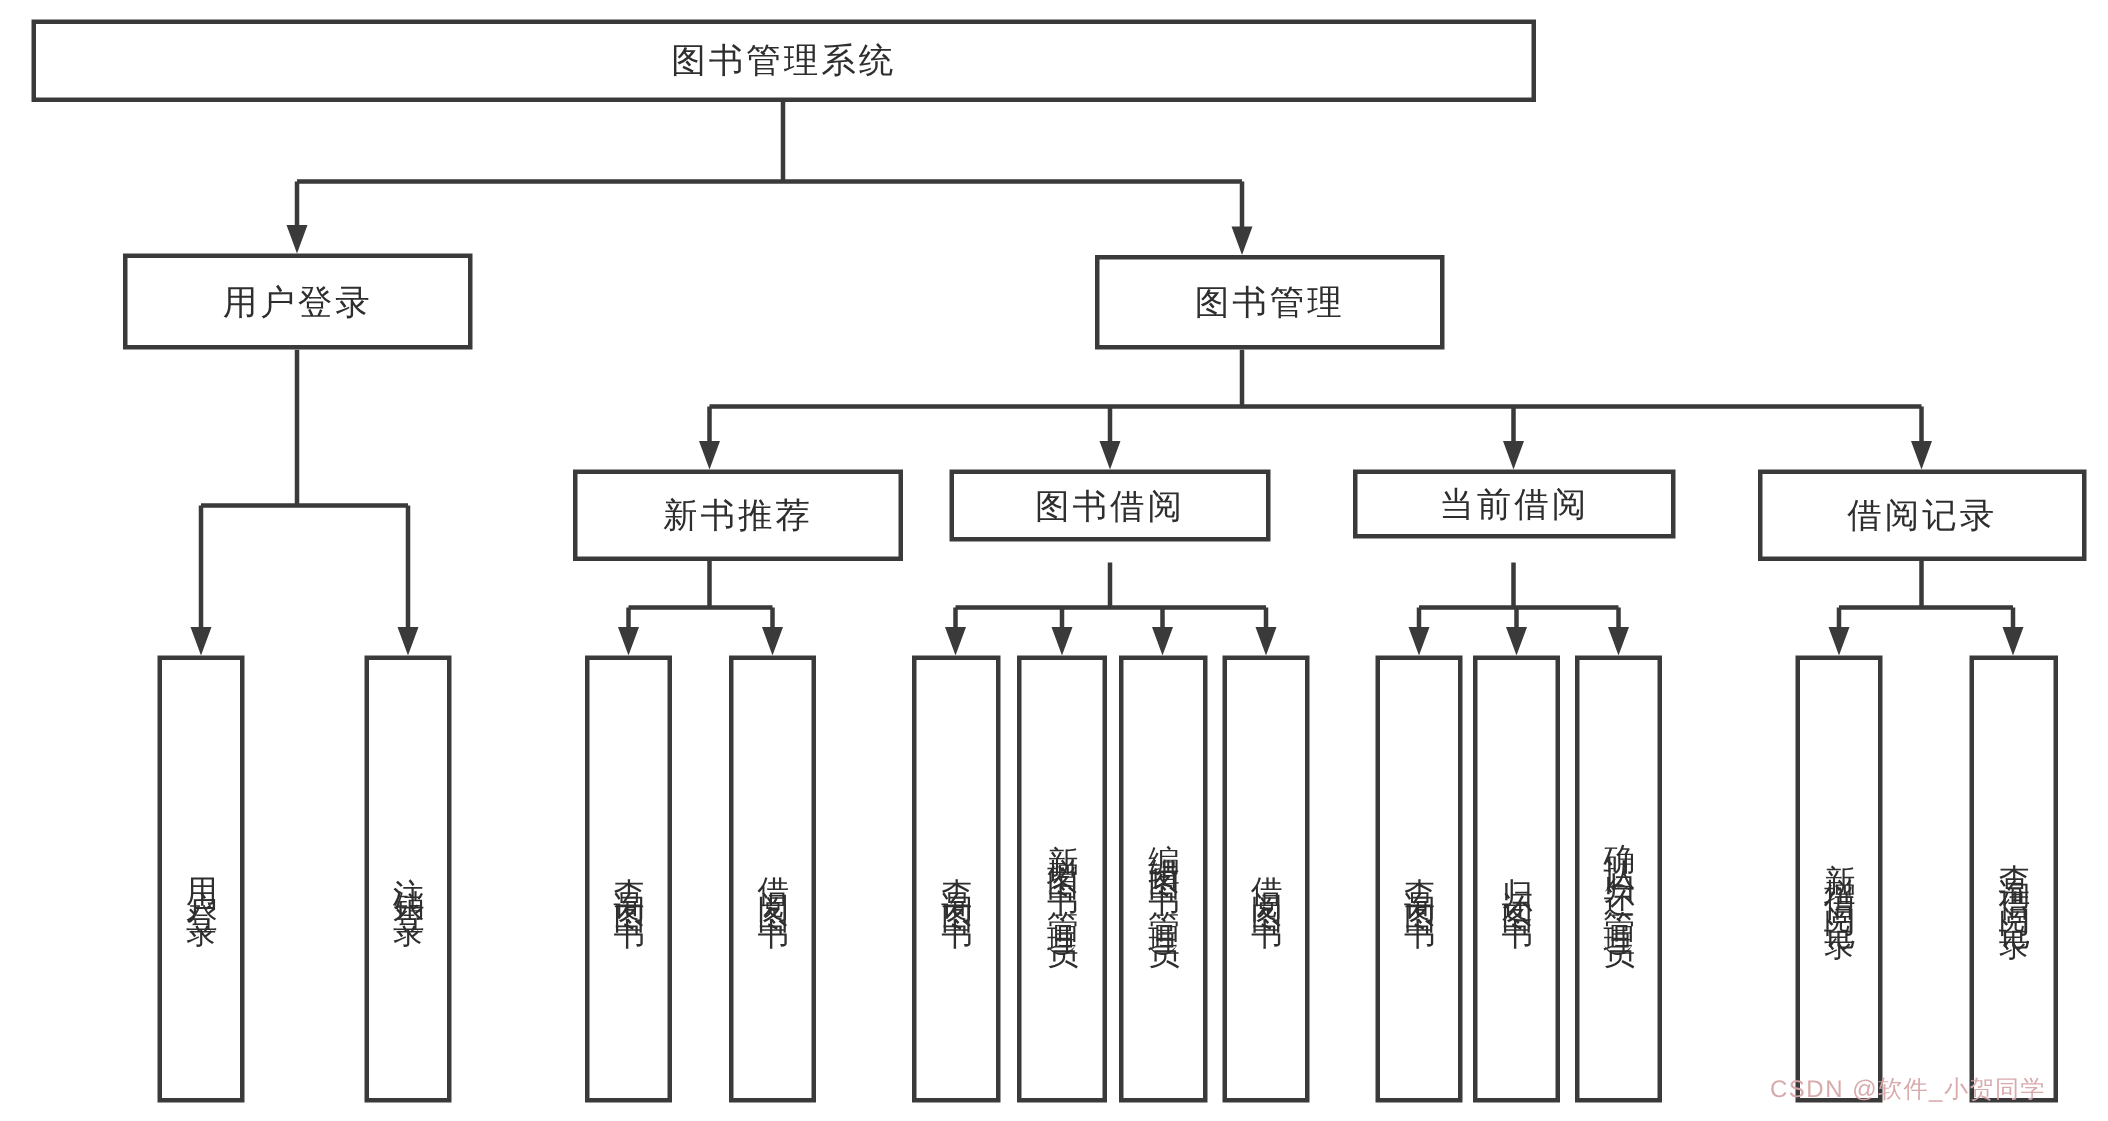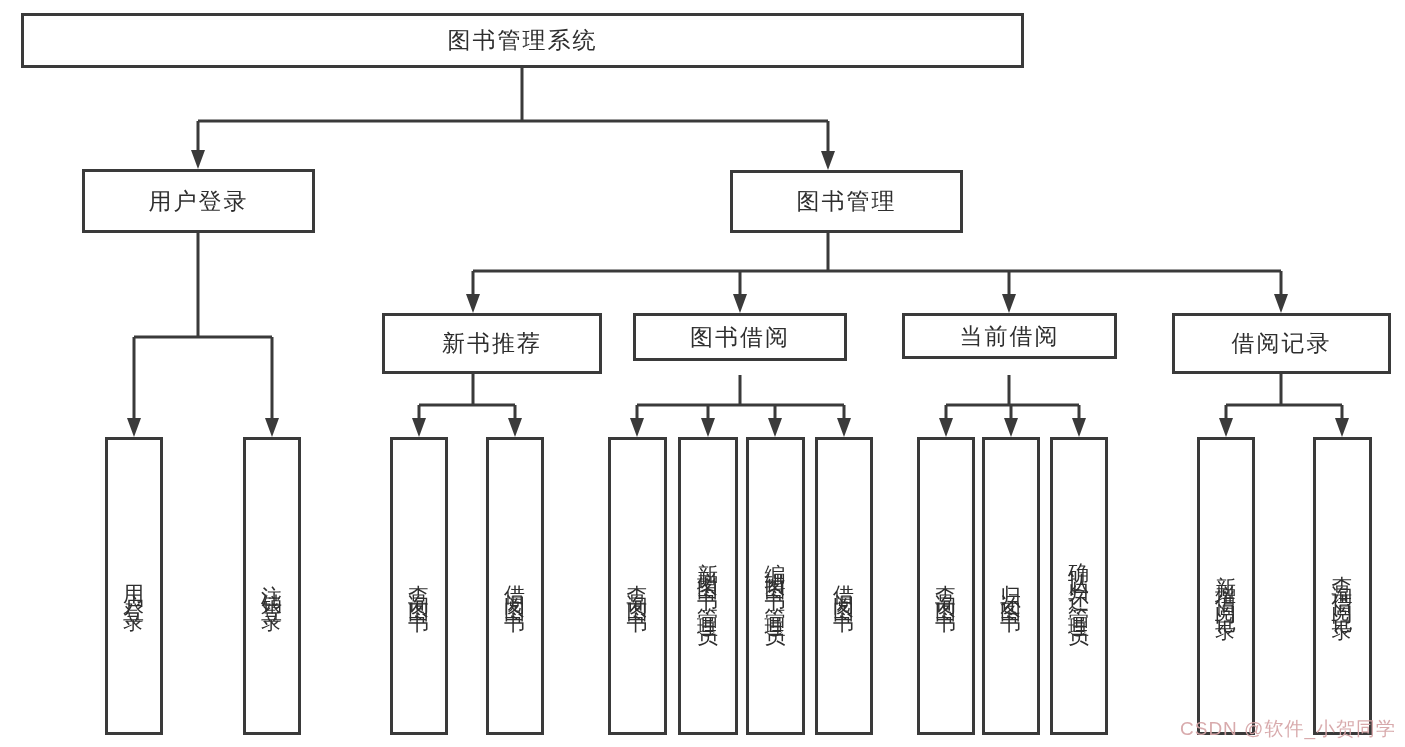--- a/index.html
+++ b/index.html
@@ -47,21 +47,21 @@
   }
   .leaf {
     top: 437px;
     height: 298px;
   }
   .watermark {
     position: absolute;
     left: 1180px;
     top: 716px;
     z-index: 10;
-    font-size: 19px;
+    font-size: 16px;
     letter-spacing: 1px;
     color: rgba(214, 165, 168, 0.95);
     white-space: nowrap;
   }
 </style>
 </head>
 <body>
 
 <div class="canvas">
 

